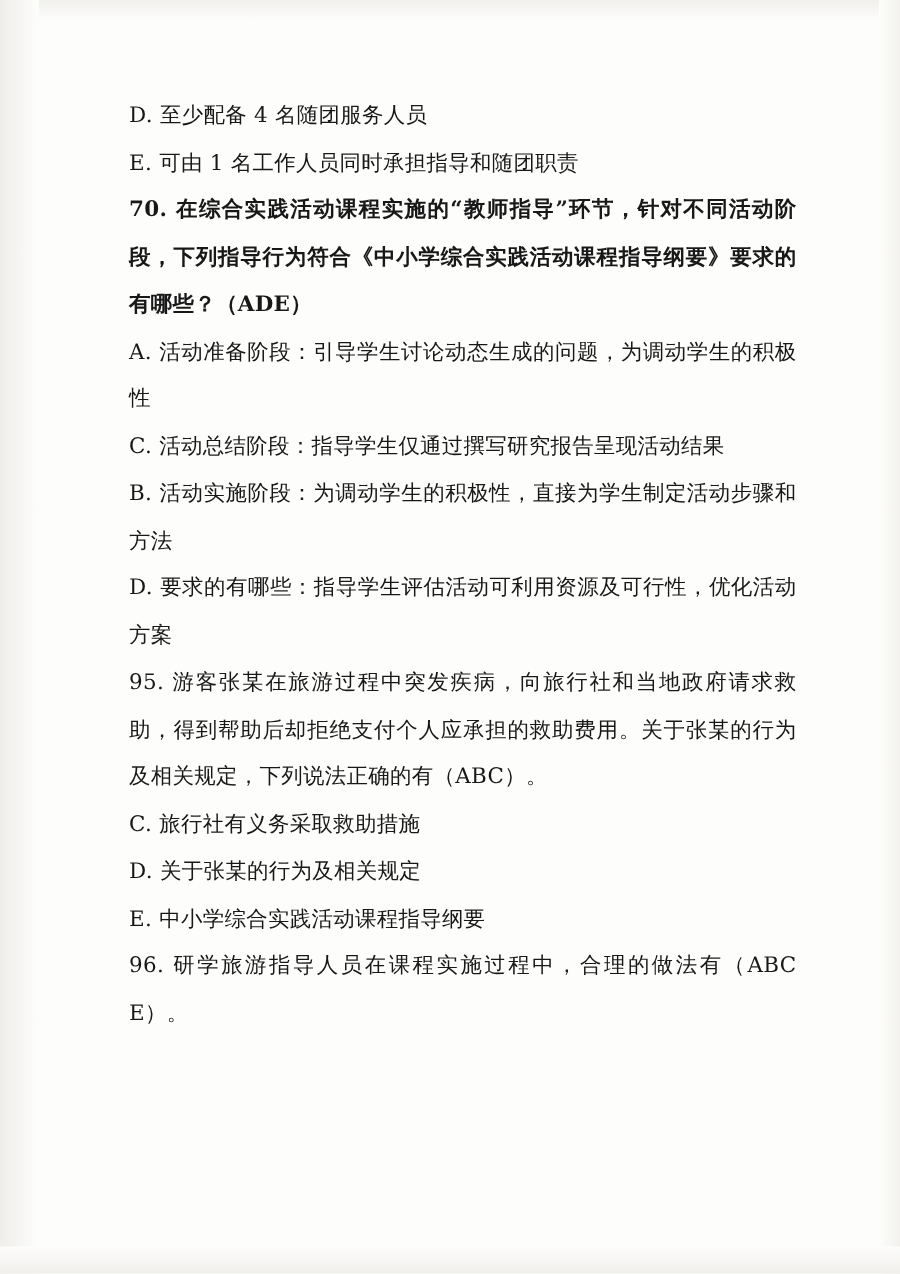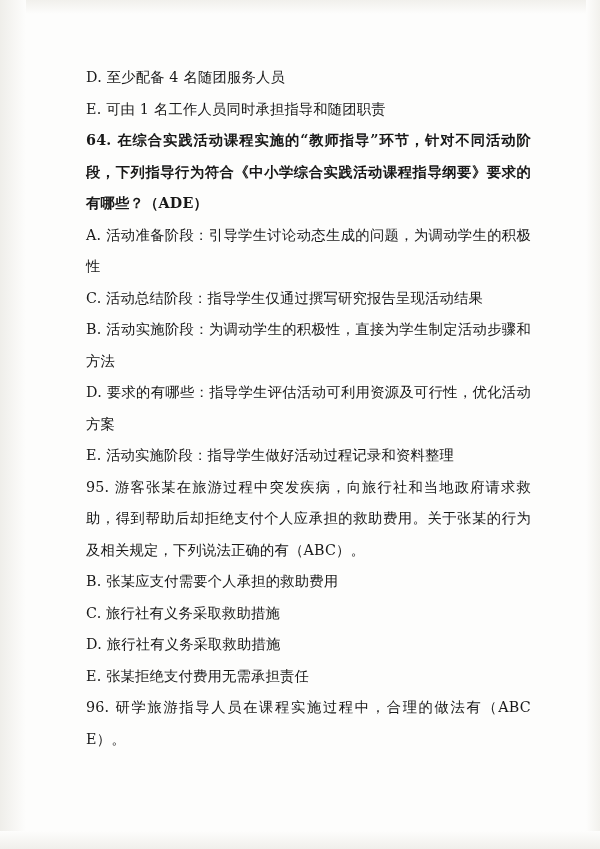--- a/index.html
+++ b/index.html
@@ -69,26 +69,24 @@
 
 <div class="page">
   <div class="edge-top"></div>
   <div class="edge-left"></div>
   <div class="edge-right"></div>
   <div class="edge-bottom"></div>
 
   <div class="doc-body">
     <p class="para">D. 至少配备 4 名随团服务人员</p>
     <p class="para">E. 可由 1 名工作人员同时承担指导和随团职责</p>
-    <p class="para bold">64. 在综合实践活动课程实施的“教师指导”环节，针对不同活动阶段，下列指导行为符合《中小学综合实践活动课程指导纲要》要求的有哪些？（ADE）</p>
+    <p class="para bold">70. 在综合实践活动课程实施的“教师指导”环节，针对不同活动阶段，下列指导行为符合《中小学综合实践活动课程指导纲要》要求的有哪些？（ADE）</p>
     <p class="para">A. 活动准备阶段：引导学生讨论动态生成的问题，为调动学生的积极性</p>
     <p class="para">C. 活动总结阶段：指导学生仅通过撰写研究报告呈现活动结果</p>
     <p class="para">B. 活动实施阶段：为调动学生的积极性，直接为学生制定活动步骤和方法</p>
     <p class="para">D. 要求的有哪些：指导学生评估活动可利用资源及可行性，优化活动方案</p>
-    <p class="para">E. 活动实施阶段：指导学生做好活动过程记录和资料整理</p>
     <p class="para">95. 游客张某在旅游过程中突发疾病，向旅行社和当地政府请求救助，得到帮助后却拒绝支付个人应承担的救助费用。关于张某的行为及相关规定，下列说法正确的有（ABC）。</p>
-    <p class="para">B. 张某应支付需要个人承担的救助费用</p>
     <p class="para">C. 旅行社有义务采取救助措施</p>
-    <p class="para">D. 旅行社有义务采取救助措施</p>
-    <p class="para">E. 张某拒绝支付费用无需承担责任</p>
+    <p class="para">D. 关于张某的行为及相关规定</p>
+    <p class="para">E. 中小学综合实践活动课程指导纲要</p>
     <p class="para">96. 研学旅游指导人员在课程实施过程中，合理的做法有（ABCE）。</p>
   </div>
 </div>
 
 </body></html>

